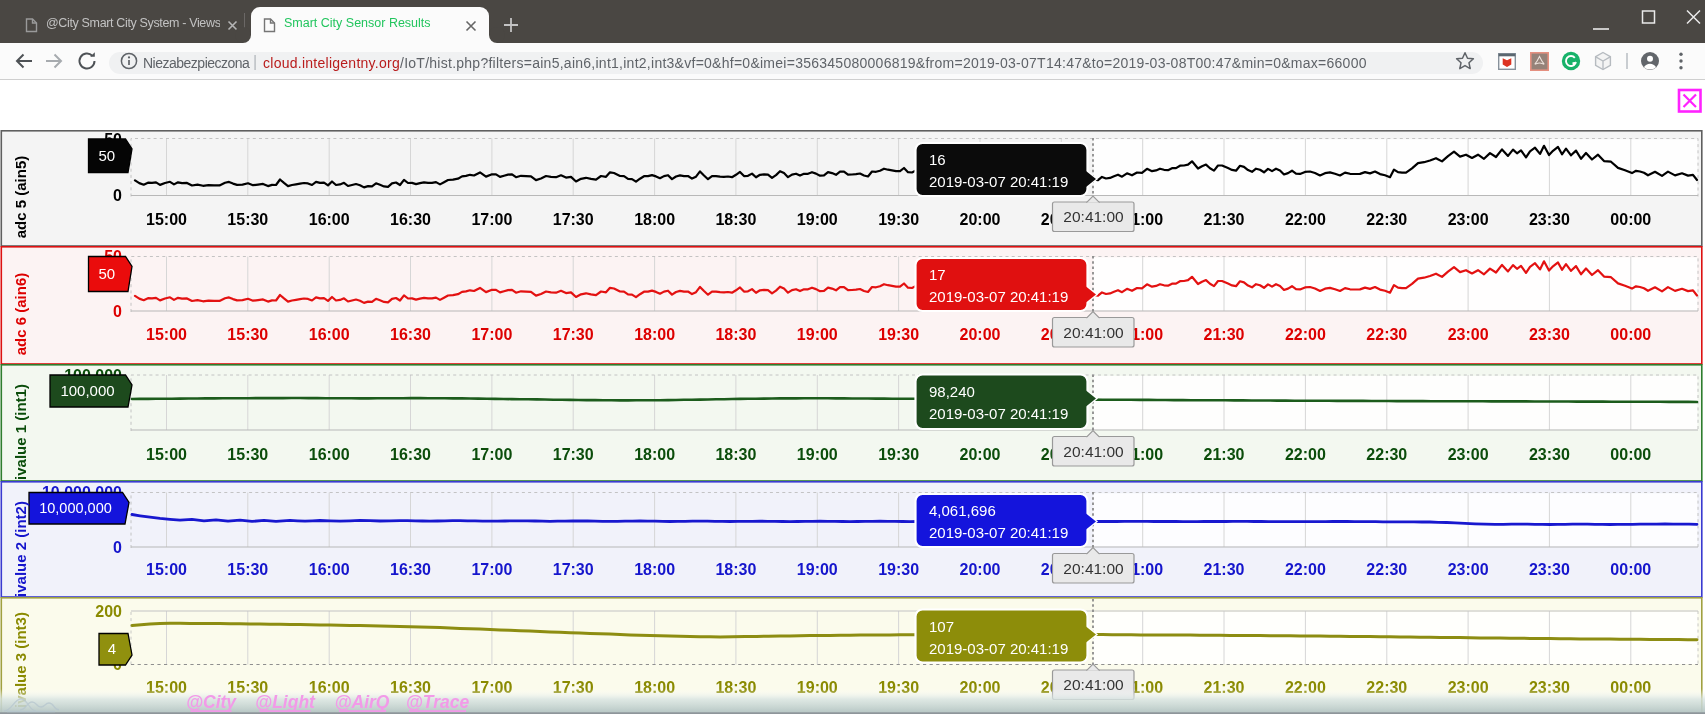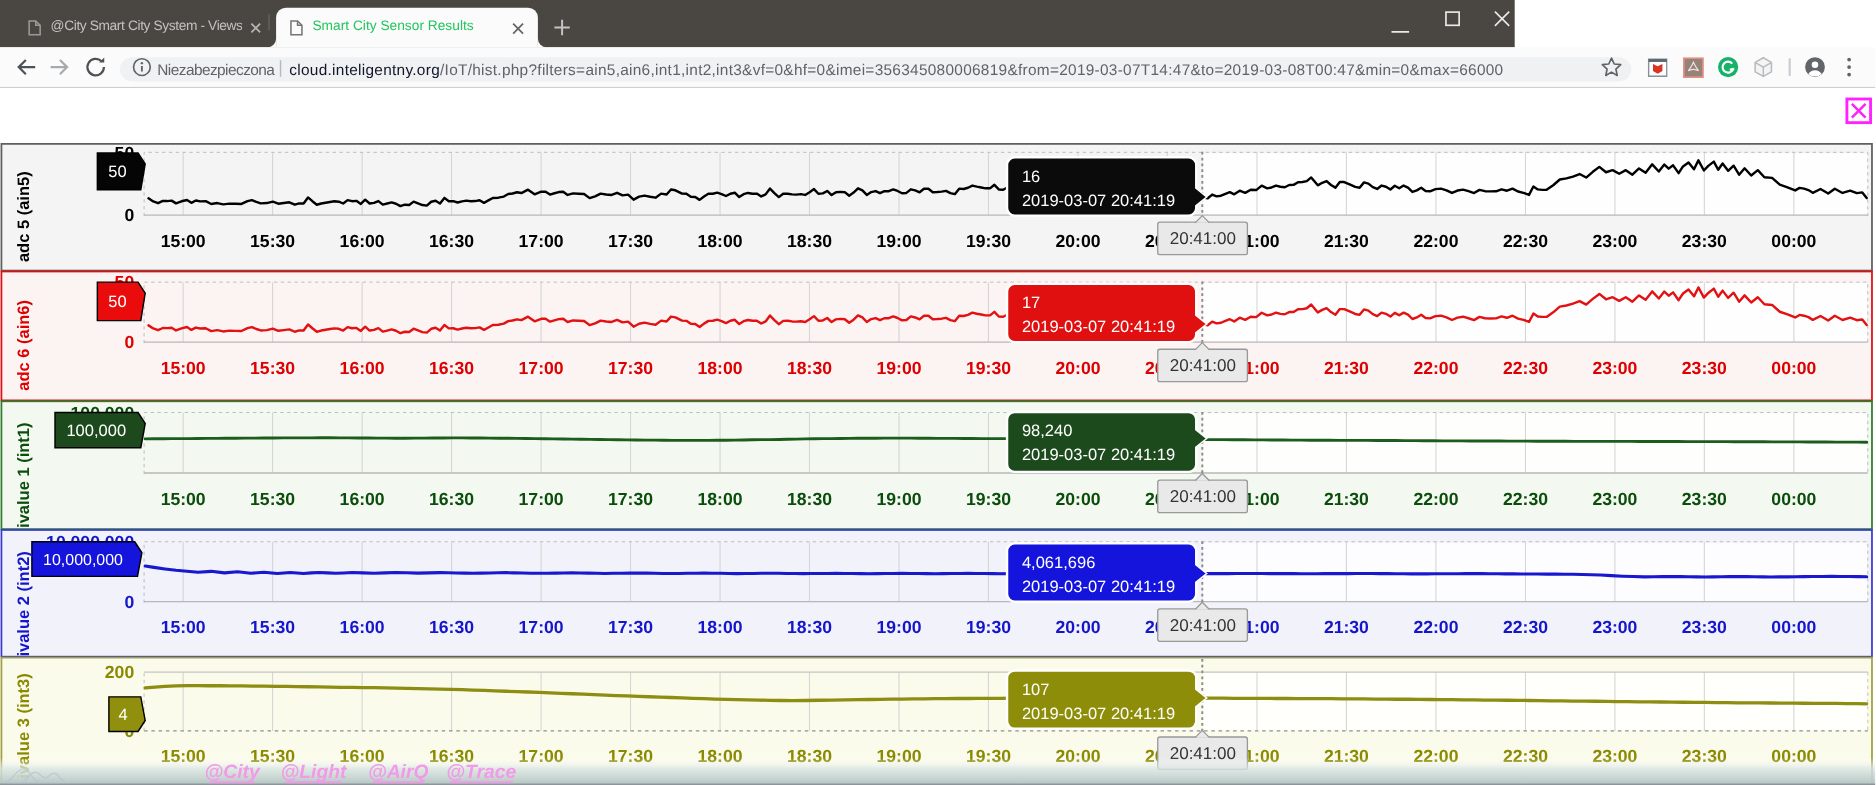--- a/index.html
+++ b/index.html
@@ -1,28 +1,28 @@
 <!DOCTYPE html>
 <html><head><meta charset="utf-8"><style>
 *{margin:0;padding:0;box-sizing:border-box}
 html,body{width:1705px;height:714px;overflow:hidden;background:#fff;font-family:"Liberation Sans",sans-serif;position:relative}
-#tabbar{position:absolute;left:0;top:0;width:1377px;height:43px;background:#4a4743}
+#tabbar{position:absolute;left:0;top:0;width:1705px;height:43px;background:#4a4743}
 #tabsep{position:absolute;left:244px;top:13px;width:1.4px;height:21px;background:#6b6866}
 .t1txt{position:absolute;left:46px;top:16px;font-size:12.5px;letter-spacing:-0.35px;color:#c2c2c2;width:174px;white-space:nowrap;overflow:hidden}
 .tabactive{position:absolute;left:251px;top:7px;width:238px;height:36px;background:#fbfbfb;border-radius:9px 9px 0 0}
 .curl{position:absolute;top:35px;width:8px;height:8px;background:#fbfbfb}
 .curlc{position:absolute;top:27px;width:16px;height:16px;background:#4a4743;border-radius:50%}
 .tatxt{position:absolute;left:284px;top:16px;font-size:12.5px;color:#22c55e;white-space:nowrap}
 #toolbar{position:absolute;left:0;top:43px;width:1705px;height:37px;background:#fbfbfb;border-bottom:1.6px solid #cfcfcf}
 .tbi{position:absolute;top:48px}
 #omnibox{position:absolute;left:109px;top:51.5px;width:1374px;height:22.5px;background:#f0f1f2;border-radius:12px}
 #nzb{position:absolute;left:143px;top:55px;font-size:14px;letter-spacing:-0.5px;color:#5f6368}
 #sep1{position:absolute;left:253px;top:53px;font-size:16px;color:#b4b9bd}
 #url{position:absolute;left:263px;top:55px;font-size:14px;letter-spacing:0.26px;color:#5f6368;width:1125px;white-space:nowrap;overflow:hidden}
-#url b{color:#0f172a;font-weight:normal}
+#url b{color:#b91c1c;font-weight:normal}
 #sep2{position:absolute;left:1626px;top:53px;width:1.5px;height:16px;background:#c9cdd1}
 </style></head>
 <body>
 
 <div id="tabbar">
  <div class="tab1">
   <svg width="13" height="15" viewBox="0 0 13 15" style="position:absolute;left:25px;top:18px">
         <path d="M1.5 1h6l4 4v8.5h-10z" fill="none" stroke="#9a9a9a" stroke-width="1.4"></path>
         <path d="M7.5 1v4h4" fill="none" stroke="#9a9a9a" stroke-width="1.4"></path>
       </svg>

